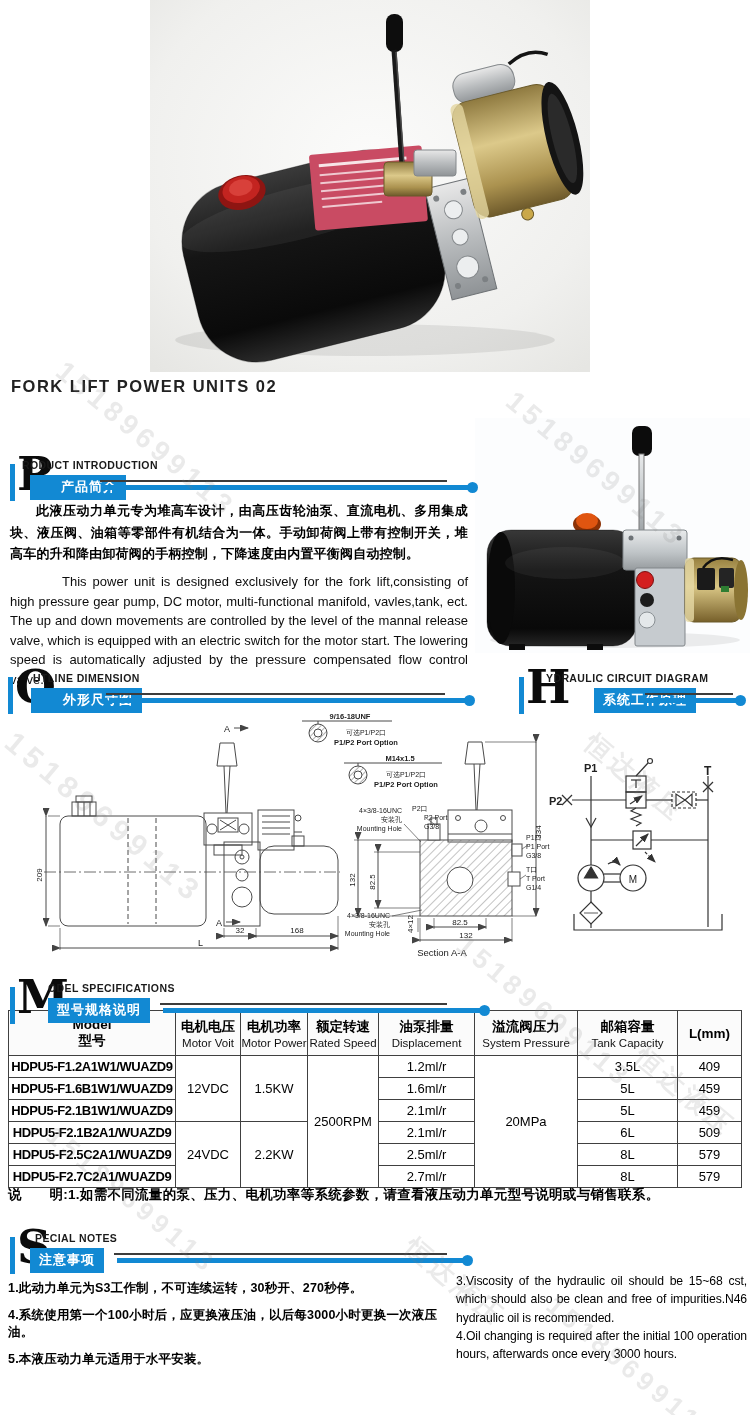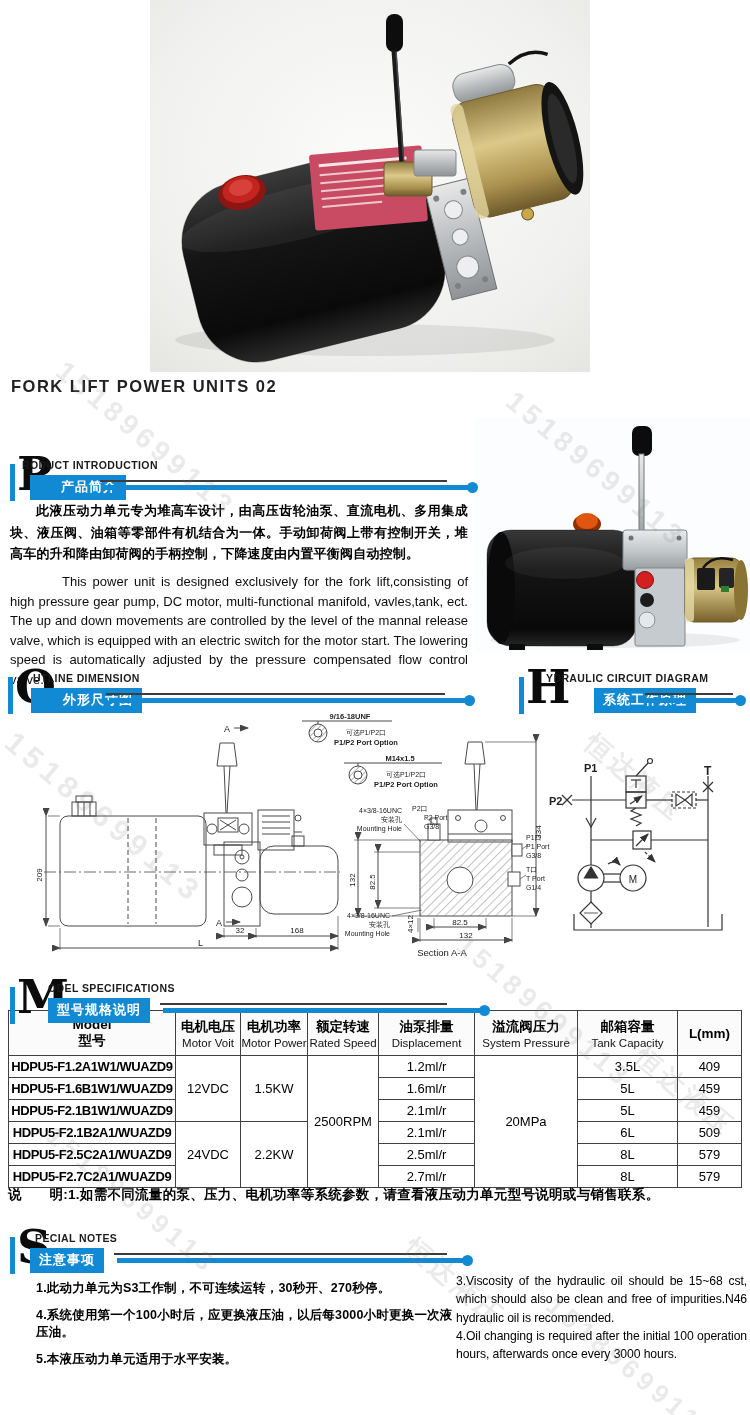--- a/index.html
+++ b/index.html
@@ -38,21 +38,21 @@
   table.spec th,table.spec td{border:1px solid #404040;padding:0;text-align:center;
       font-size:13px;color:#000;overflow:hidden;}
   table.spec th{height:44px;font-weight:normal;background:#fbfbfb;}
   table.spec td{height:21px;}
   .h-zh{font-size:13.5px;font-weight:600;}
   .h-en{font-size:11.5px;color:#111;margin-top:1px;}
   td.model{ text-align:left;padding-left:3px;font-weight:700;font-size:12.5px;letter-spacing:-0.4px;}
   
   .remark-zh{font-size:13.5px;font-weight:600;color:#000;letter-spacing:.3px;}
   .remark-en{font-size:13px;color:#000;margin-top:7px;letter-spacing:-0.1px;}
-  .note-zh{font-size:12.5px;font-weight:600;color:#000;margin-bottom:10px;letter-spacing:.2px;margin-left:28px;}
+  .note-zh{font-size:12.5px;font-weight:600;color:#000;margin-bottom:10px;letter-spacing:.2px;}
   .note-en{font-size:12.2px;color:#000;line-height:1.5;text-align:justify;letter-spacing:-0.1px;}
   
   svg text{font-family:"Liberation Sans",sans-serif;fill:#222;}
   :root{--blue:#1289d3;}
 </style>
 </head>
 <body>
 
 <div class="wm" style="left:70px;top:355px;font-size:28px;letter-spacing:5px;">15189699113</div>
 <div class="wm" style="left:520px;top:385px;font-size:28px;letter-spacing:5px;">15189699113</div>

